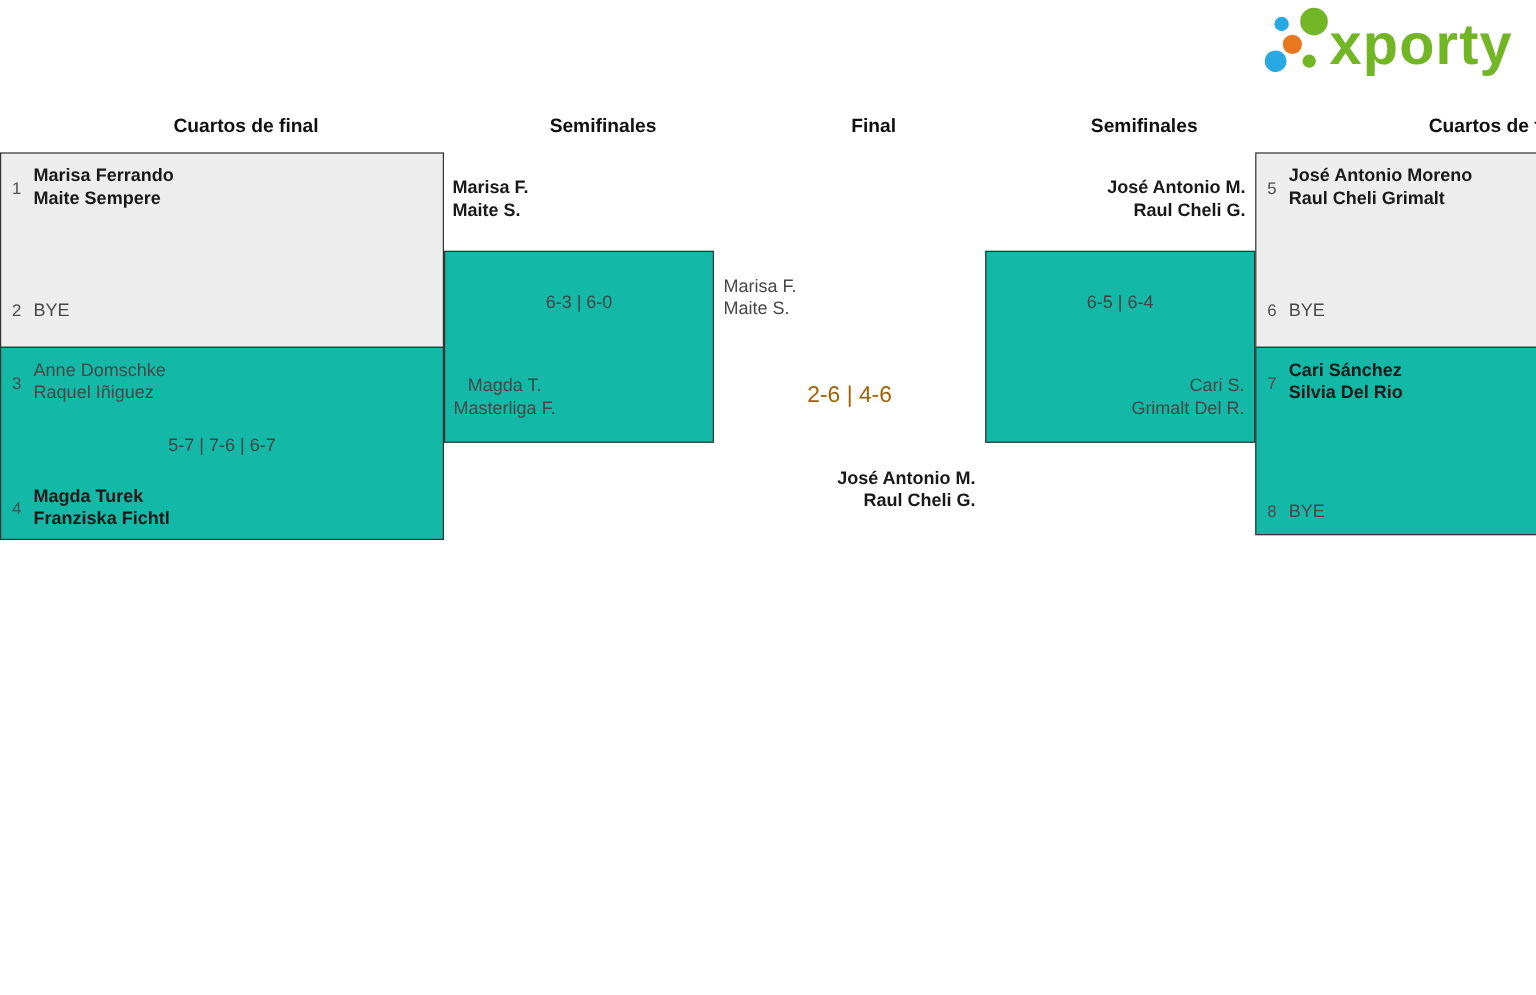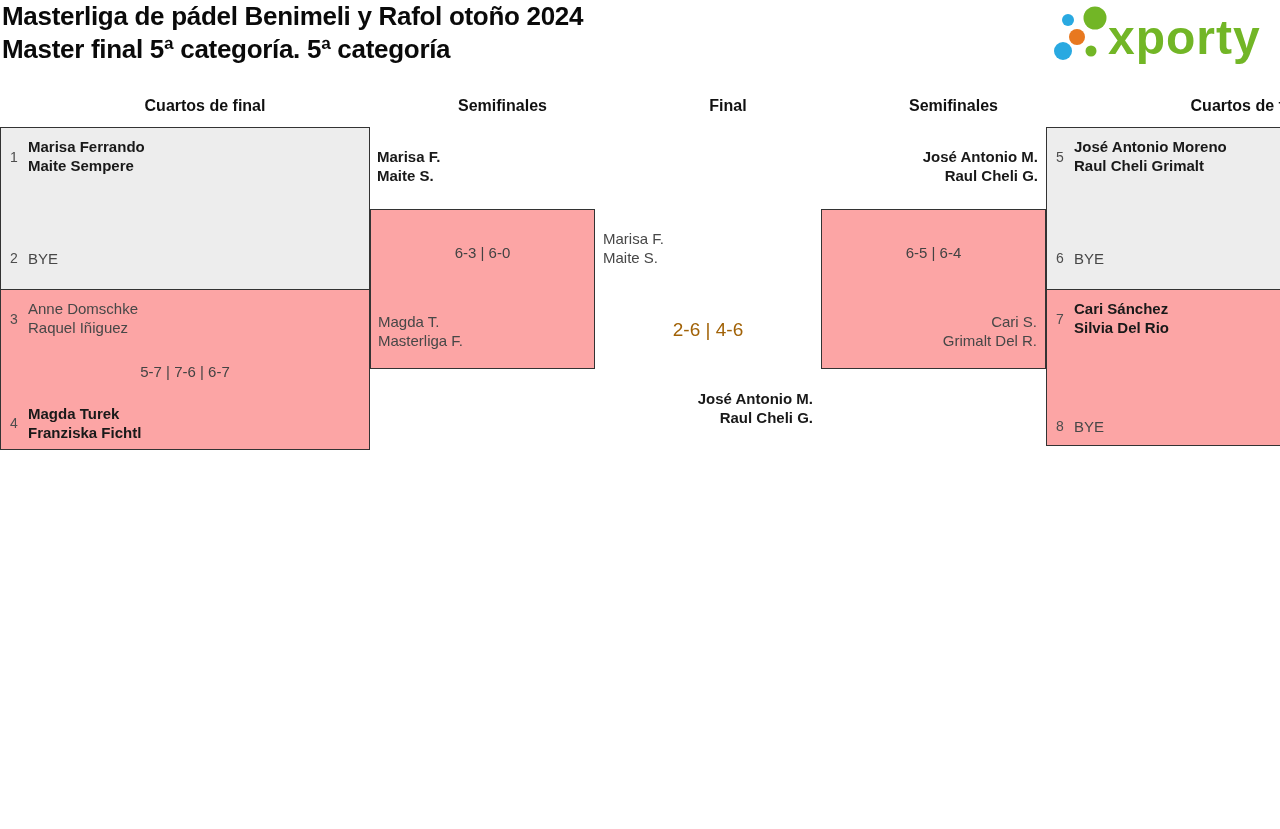--- a/index.html
+++ b/index.html
@@ -25,21 +25,21 @@
   .rh {
     position:absolute; top:97px; font-size:16px; font-weight:bold;
     color:#111111; text-align:center; white-space:nowrap;padding-left:40px;
   }
   .rh-qfl { left:0; width:370px; }
   .rh-sfl { left:370px; width:225px; }
   .rh-fin { left:598px; width:220px; }
   .rh-sfr { left:821px; width:225px; }
   .rh-qfr { left:1046px; width:370px; }
   
-  .match-box { position:absolute; border:1px solid #333333; background:#fca5a5; }
+  .match-box { position:absolute; border:1px solid #333333; background:#14b8a6; }
   .match-box.shaded { background:#ededed; }
   #qf1 { left:0;      top:127px; width:370px; height:163px; }
   #qf2 { left:0;      top:289px; width:370px; height:161px; }
   #sf1 { left:370px;  top:209px; width:225px; height:160px; }
   #sf2 { left:821px;  top:209px; width:225px; height:160px; }
   #qf3 { left:1046px; top:127px; width:370px; height:163px; }
   #qf4 { left:1046px; top:289px; width:370px; height:157px; }
   
   .team { position:absolute; font-size:15px; line-height:19px; white-space:nowrap; }
   .winner { font-weight:bold; color:#191919; }
@@ -53,39 +53,35 @@
   #qf1 .seed-bottom, #qf1 .team-bottom { top:121px; }
   #qf3 .seed-bottom, #qf3 .team-bottom { top:121px; }
   #qf2 .team-bottom { top:114px; }
   #qf2 .seed-bottom { top:124px; }
   #qf4 .seed-bottom, #qf4 .team-bottom { top:127px; }
   .qf .seed-bottom { left:9px; }
   .qf .team-bottom { left:27px; }
   #qf2 .score { top:72px; }
   
   .sf .score { top:33px; }
-  #sf1 .team-bottom { left:7px; top:102px; }
+  #sf1 .team-bottom { left:7px; top:102px;text-align:center; }
   #sf2 .team-bottom { right:8px; top:102px; text-align:right; }
   
   #sf1-winner { left:377px; top:147px; }
   #sf2-winner { left:821px; top:147px; width:217px; text-align:right; }
   #final-top    { left:603px; top:229px; }
   #final-score  { position:absolute; left:598px; top:320px; width:220px; text-align:center;
                   font-size:19px; line-height:19px; color:#a16207; }
   #final-bottom { left:598px; top:389px; width:215px; text-align:right; }
 </style>
 </head>
 <body>
 
 <div class="page">
 
-  <div class="title">
-    <div>Masterliga de pádel Benimeli y Rafol otoño 2024</div>
-    <div>Master final 5ª categoría. 5ª categoría</div>
-  </div>
 
   <div class="logo">
     <svg class="logo-dots" viewBox="0 0 62 56">
       <circle cx="47" cy="13" r="11.5" fill="#72b626"></circle>
       <circle cx="20" cy="15" r="6" fill="#29a9e1"></circle>
       <circle cx="29" cy="32" r="8" fill="#e8781f"></circle>
       <circle cx="15" cy="46" r="9" fill="#29a9e1"></circle>
       <circle cx="43" cy="46" r="5.5" fill="#72b626"></circle>
     </svg>
     <span class="logo-word">xporty</span>

